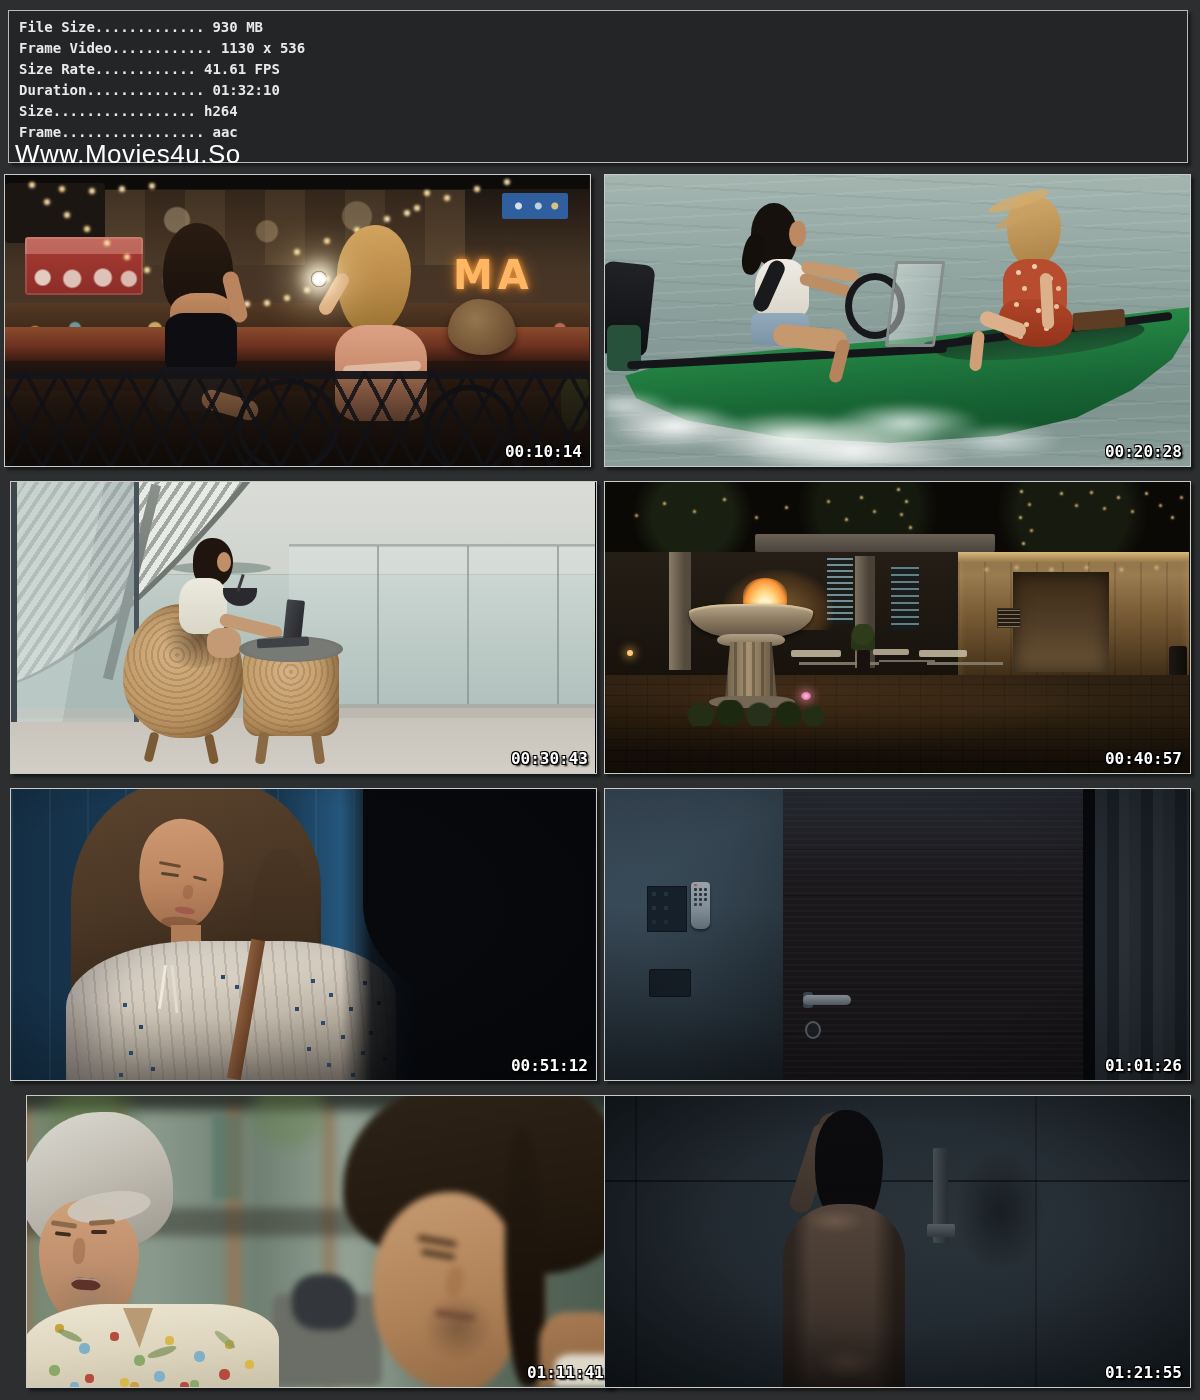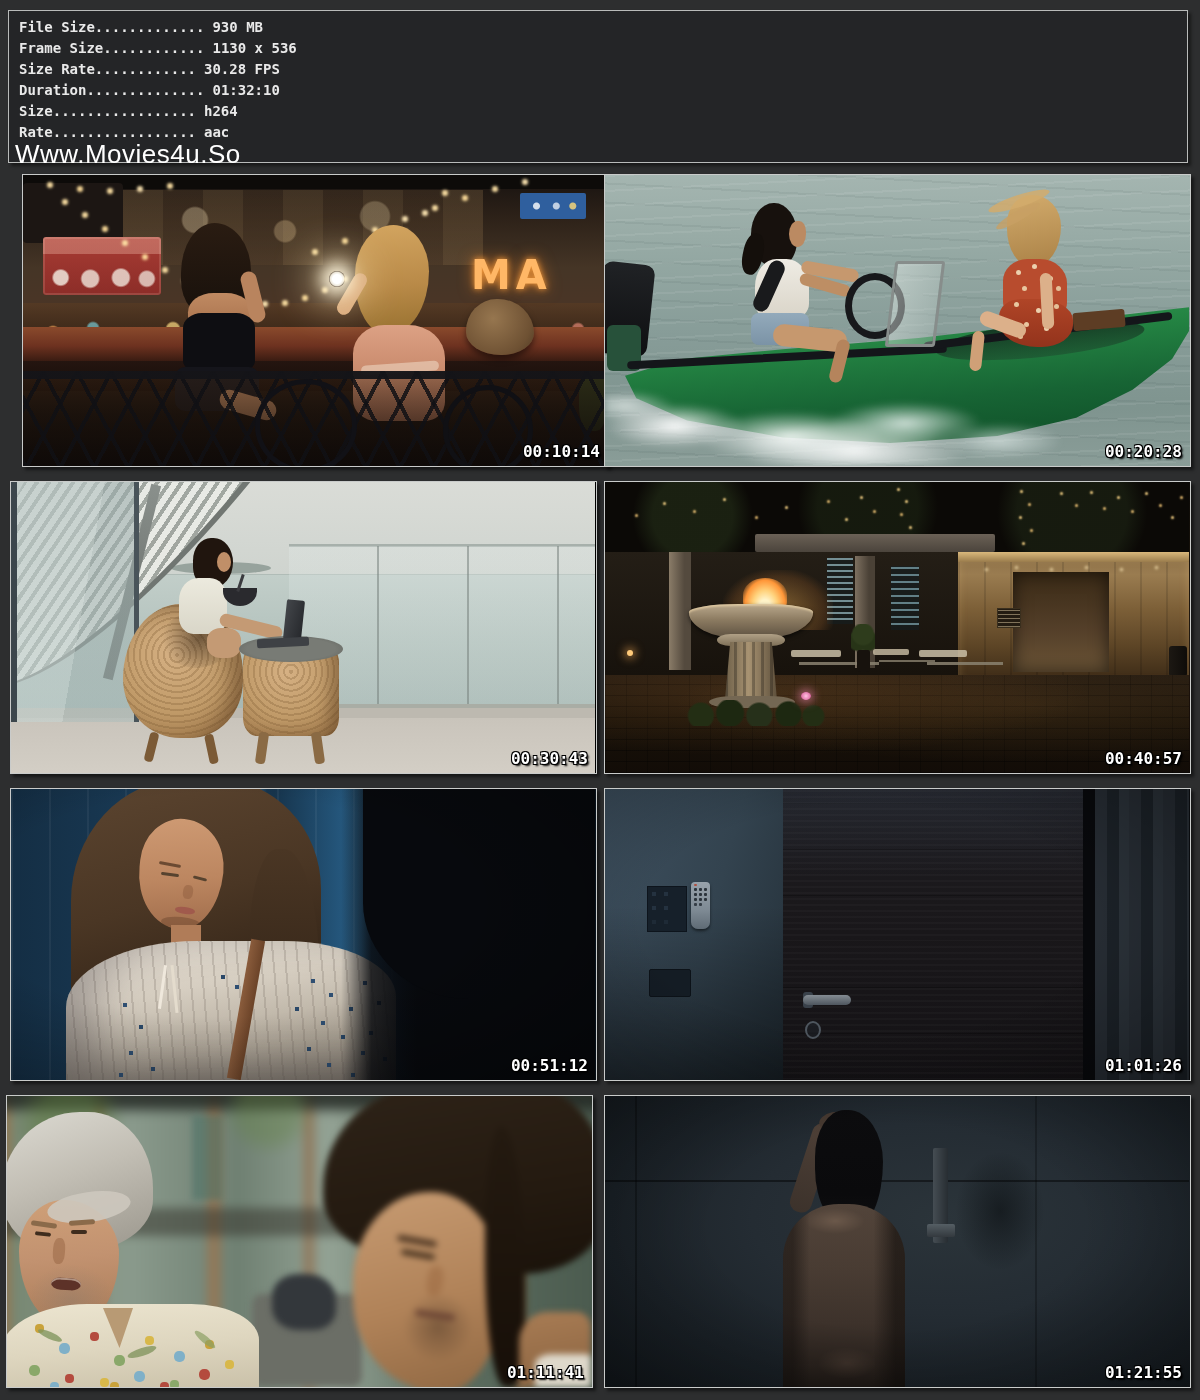--- a/index.html
+++ b/index.html
@@ -10,24 +10,24 @@
     border:1px solid #b9bbba;box-shadow:3px 3px 3px rgba(0,0,0,.45);box-sizing:border-box;}
   .info-lines{position:absolute;left:10px;top:6px;}
   .info-row{font:700 14px/21px "DejaVu Sans Mono",monospace;color:#e9e9e9;white-space:pre;}
   .info-row .val{padding-left:8px;}
   .watermark{position:absolute;left:6px;top:130px;font:400 26px/26px "Liberation Sans",sans-serif;
     color:#ffffff;letter-spacing:.5px;}
 
   
   .thumb{position:absolute;width:585px;height:291px;border:1px solid #c9cbca;background:#000;
     box-shadow:3px 3px 3px rgba(0,0,0,.5);margin:0;}
-  .t0{left:22px;top:174px;} .t1{left:604px;top:174px;}
+  .t0{left:4px;top:174px;} .t1{left:604px;top:174px;}
   .t2{left:10px;top:481px;} .t3{left:604px;top:481px;}
   .t4{left:10px;top:788px;} .t5{left:604px;top:788px;}
-  .t6{left:6px;top:1095px;} .t7{left:604px;top:1095px;}
+  .t6{left:26px;top:1095px;} .t7{left:604px;top:1095px;}
   .art{position:absolute;inset:0;overflow:hidden;}
   .art div{position:absolute;}
   .ts{position:absolute;right:8px;bottom:6px;z-index:50;font:700 16px/16px "DejaVu Sans Mono",monospace;
     color:#fff;text-shadow:-1px -1px 0 #000,1px -1px 0 #000,-1px 1px 0 #000,1px 1px 0 #000,2px 2px 2px #000;}
 
   
   .s1-bg{inset:0;background:linear-gradient(180deg,#171210 0%,#2c2118 14%,#453526 32%,#4a3526 45%,#39281a 56%,#241810 68%,#120d0a 82%,#0c0908 100%);}
   .s1-beam{left:0;top:0;width:584px;height:14px;background:#0d0b09;}
   .s1-djbooth{left:0;top:8px;width:100px;height:60px;background:#1c1613;border-radius:4px;}
   .s1-wallart{left:100px;top:15px;width:360px;height:75px;background:
@@ -385,25 +385,25 @@
   .s8-shoulderhl{left:200px;top:112px;width:60px;height:26px;background:radial-gradient(ellipse,rgba(170,140,115,.30),transparent 70%);}
   .s8-lowlight{left:214px;top:252px;width:56px;height:30px;background:radial-gradient(ellipse,rgba(150,120,100,.18),transparent 75%);}
   .s8-vig{inset:0;background:radial-gradient(ellipse at 50% 45%,transparent 45%,rgba(0,0,0,.4) 100%);}
 </style>
 </head>
 <body>
 
 <div class="info-box">
   <div class="info-lines">
     <div class="info-row"><span>File Size</span><span>.............</span><span class="val">930 MB</span></div>
-    <div class="info-row"><span>Frame Size</span><span>............</span><span class="val">1130 x 536</span></div>
-    <div class="info-row"><span>Size Rate</span><span>............</span><span class="val">30.28 FPS</span></div>
+    <div class="info-row"><span>Frame Video</span><span>............</span><span class="val">1130 x 536</span></div>
+    <div class="info-row"><span>Size Rate</span><span>............</span><span class="val">41.61 FPS</span></div>
     <div class="info-row"><span>Duration</span><span>..............</span><span class="val">01:32:10</span></div>
     <div class="info-row"><span>Size</span><span>.................</span><span class="val">h264</span></div>
-    <div class="info-row"><span>Rate</span><span>.................</span><span class="val">aac</span></div>
+    <div class="info-row"><span>Frame</span><span>.................</span><span class="val">aac</span></div>
   </div>
   <div class="watermark">Www.Movies4u.So</div>
 </div>
 
 <figure class="thumb t0">
   <div class="art">
     <div class="s1-bg"></div>
     <div class="s1-beam"></div>
     <div class="s1-djbooth"></div>
     <div class="s1-wallart"></div>

